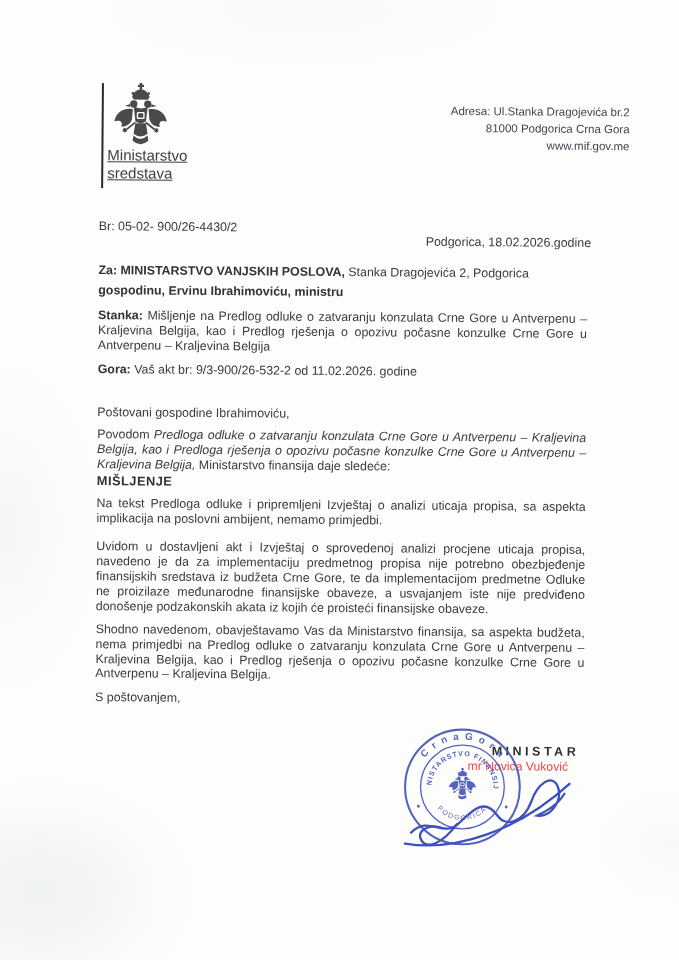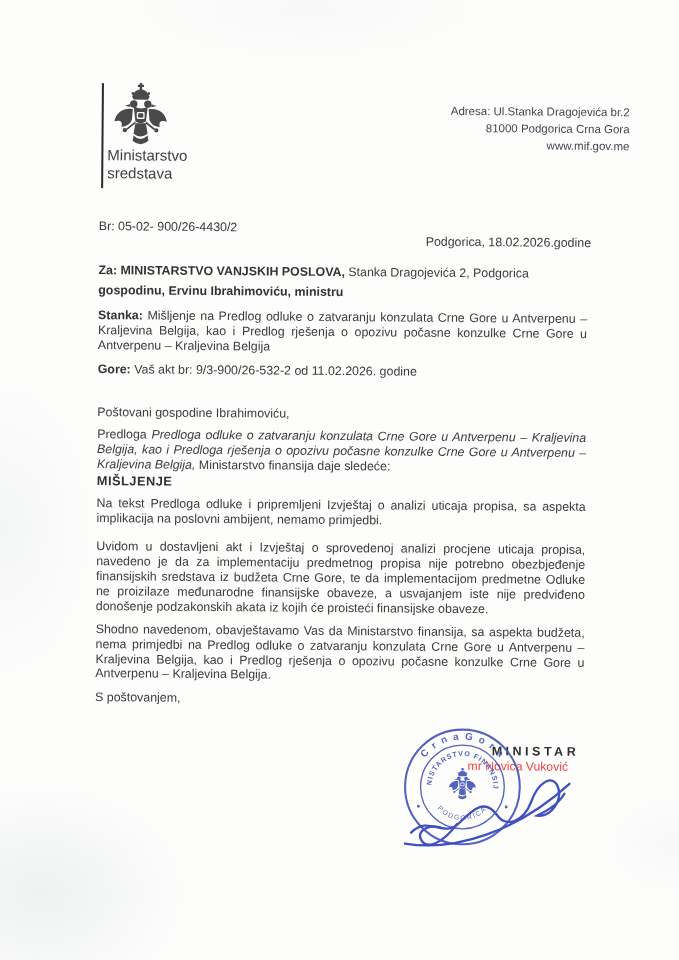--- a/index.html
+++ b/index.html
@@ -17,21 +17,21 @@
       radial-gradient(150px 260px at 1% 55%, rgba(210,220,220,.20), transparent 65%),
       radial-gradient(320px 90px  at 45% 1%, rgba(222,226,226,.18), transparent 65%),
       radial-gradient(120px 90px  at 99% 88%, rgba(215,222,222,.16), transparent 65%);
   }
   .rotor{position:absolute;inset:0;transform:rotate(.45deg);transform-origin:340px 460px;}
 
   
   .brand{position:absolute;left:99px;top:84px;width:120px;}
   .brand-rule{position:absolute;left:0;top:1px;width:2px;height:105px;background:#2a2a2c;}
   .crest{position:absolute;left:11px;top:0;width:56px;height:66px;color:#4a4a4c;}
-  .brand-name{position:absolute;left:6px;top:64px;font-size:15px;line-height:18px;color:#3e3e40;white-space:nowrap;}
+  .brand-name{position:absolute;left:6px;top:64px;font-size:15px;line-height:18px;color:#3e3e40;white-space:nowrap;text-decoration:underline;}
   .addr{position:absolute;right:52px;top:102px;text-align:right;font-size:11.5px;line-height:17px;color:#41454d;}
 
   
   .refnum{position:absolute;left:97px;top:221px;font-size:12.4px;color:#3b3b3d;}
   .placedate{position:absolute;left:424px;top:234px;font-size:12.4px;color:#3b3b3d;}
 
   
   .letter{position:absolute;left:97px;top:262px;width:489px;font-size:12.4px;line-height:15px;color:#3b3b3d;}
   .letter p{margin:0;text-align:justify;}
   b,.b{font-weight:bold;color:#333335;}
@@ -109,27 +109,27 @@
       <p class="recipient">
         <b>Za: </b><b>MINISTARSTVO VANJSKIH POSLOVA,</b><span> Stanka Dragojevića 2, Podgorica</span><br>
         <b>gospodinu, Ervinu Ibrahimoviću, ministru</b>
       </p>
 
       <p class="subject">
         <b>Stanka: </b><span>Mišljenje na Predlog odluke o zatvaranju konzulata Crne Gore u Antverpenu – Kraljevina Belgija, kao i Predlog rješenja o opozivu počasne konzulke Crne Gore u Antverpenu – Kraljevina Belgija</span>
       </p>
 
       <p class="veza">
-        <b>Gore: </b><span>Vaš akt br: 9/3-900/26-532-2 od 11.02.2026. godine</span>
+        <b>Gora: </b><span>Vaš akt br: 9/3-900/26-532-2 od 11.02.2026. godine</span>
       </p>
 
       <p class="salutation">Poštovani gospodine Ibrahimoviću,</p>
 
       <p class="intro">
-        <span>Predloga </span><i>Predloga odluke o zatvaranju konzulata Crne Gore u Antverpenu – Kraljevina Belgija, kao i Predloga rješenja o opozivu počasne konzulke Crne Gore u Antverpenu – Kraljevina Belgija,</i><span> Ministarstvo finansija daje sledeće:</span>
+        <span>Povodom </span><i>Predloga odluke o zatvaranju konzulata Crne Gore u Antverpenu – Kraljevina Belgija, kao i Predloga rješenja o opozivu počasne konzulke Crne Gore u Antverpenu – Kraljevina Belgija,</i><span> Ministarstvo finansija daje sledeće:</span>
       </p>
 
       <p class="opinion">MIŠLJENJE</p>
 
       <p class="p1">Na tekst Predloga odluke i pripremljeni Izvještaj o analizi uticaja propisa, sa aspekta implikacija na poslovni ambijent, nemamo primjedbi.</p>
       <p class="p2">Uvidom u dostavljeni akt i Izvještaj o sprovedenoj analizi procjene uticaja propisa, navedeno je da za implementaciju predmetnog propisa nije potrebno obezbjeđenje finansijskih sredstava iz budžeta Crne Gore, te da implementacijom predmetne Odluke ne proizilaze međunarodne finansijske obaveze, a usvajanjem iste nije predviđeno donošenje podzakonskih akata iz kojih će proisteći finansijske obaveze.</p>
       <p class="p3">Shodno navedenom, obavještavamo Vas da Ministarstvo finansija, sa aspekta budžeta, nema primjedbi na Predlog odluke o zatvaranju konzulata Crne Gore u Antverpenu – Kraljevina Belgija, kao i Predlog rješenja o opozivu počasne konzulke Crne Gore u Antverpenu – Kraljevina Belgija.</p>
 
       <p class="closing">S poštovanjem,</p>
     </div>

